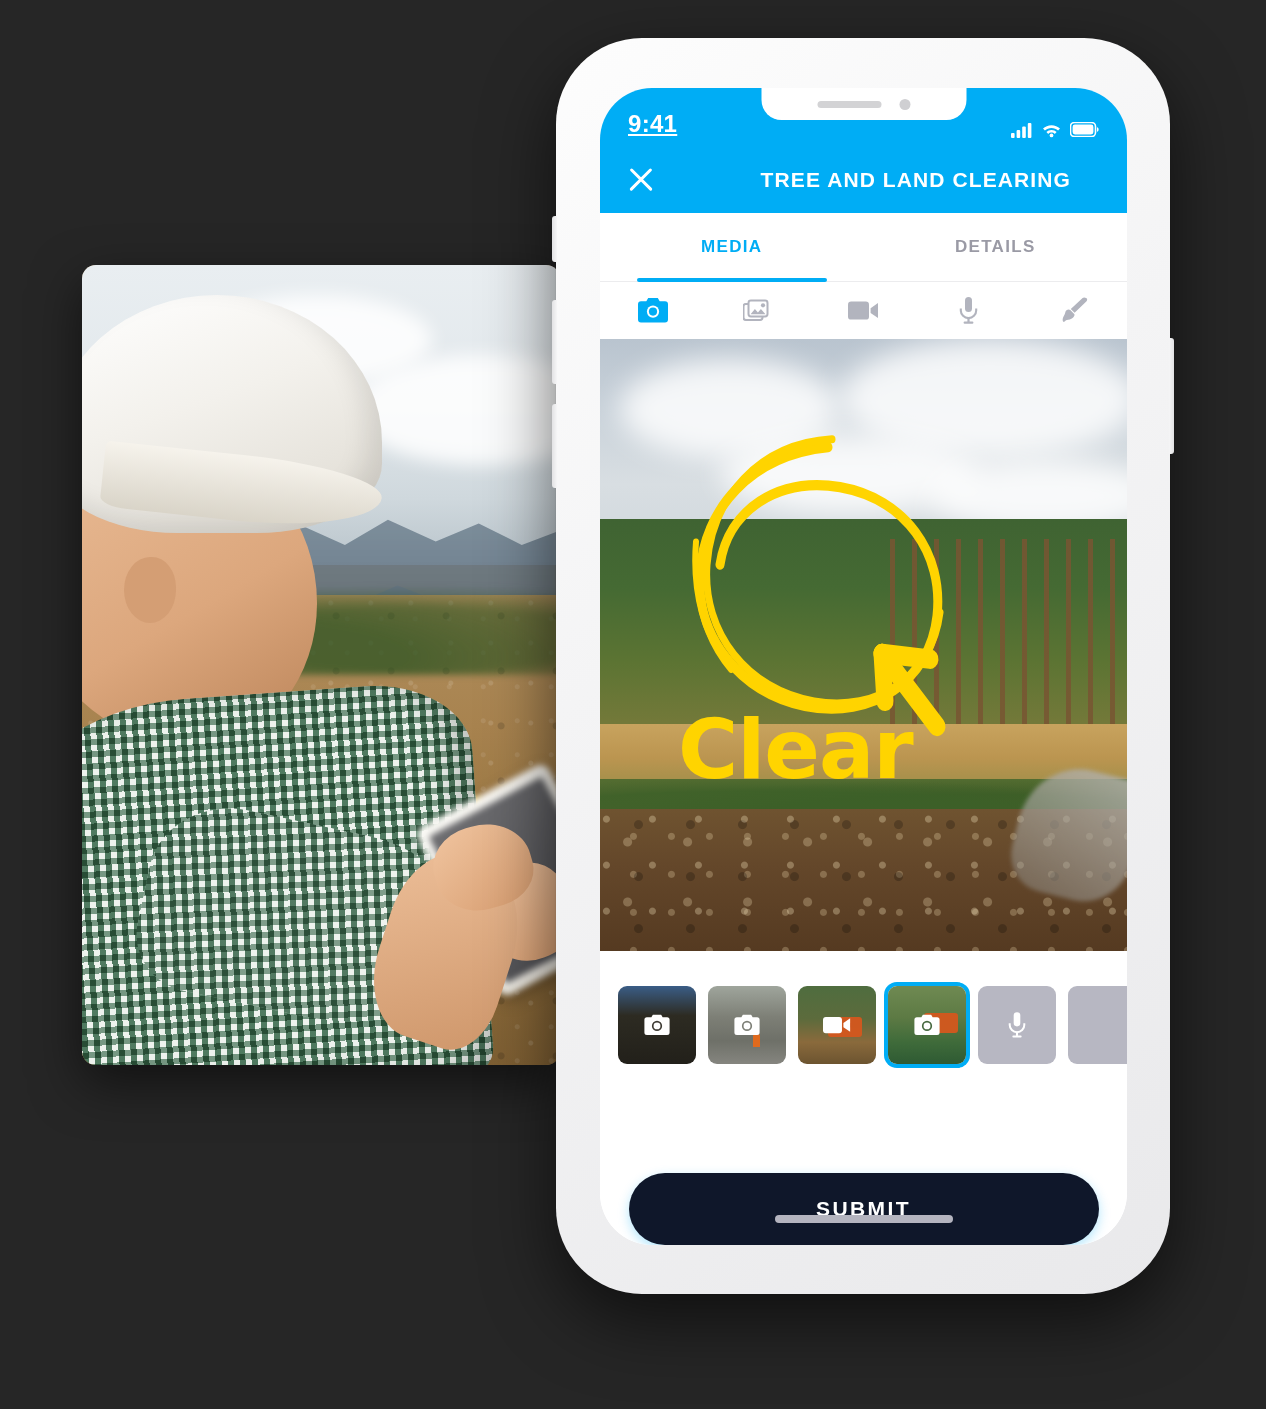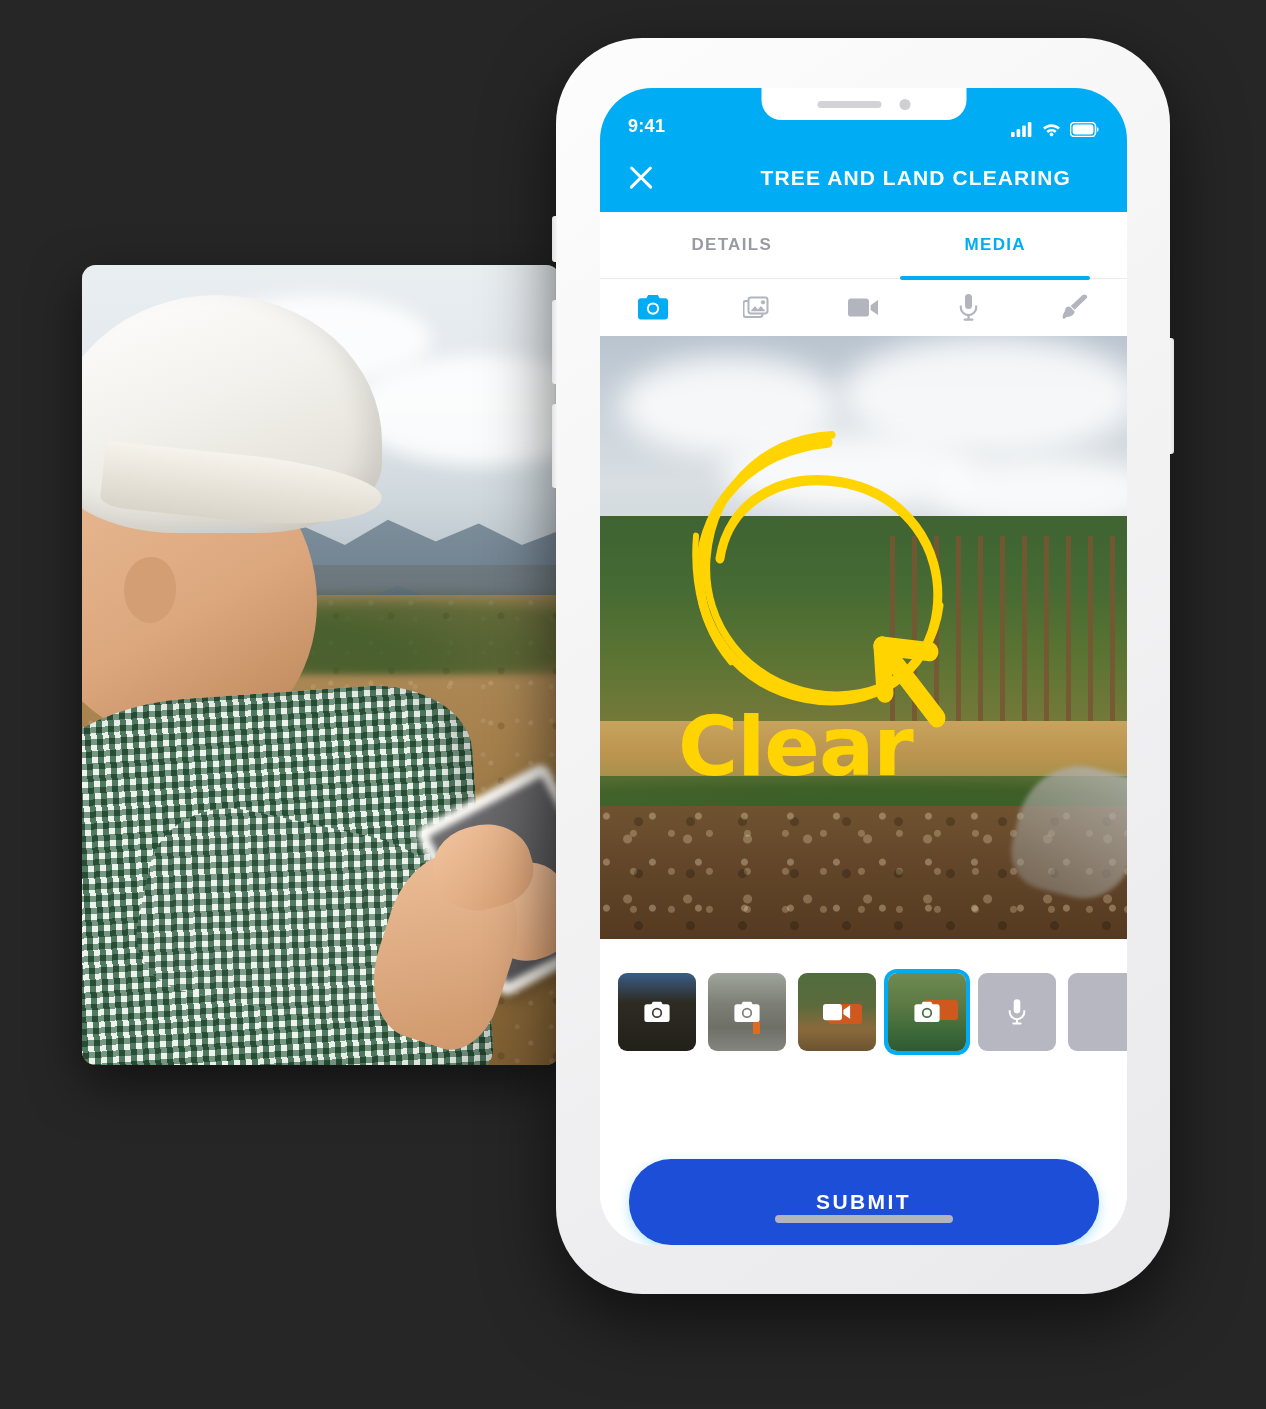--- a/index.html
+++ b/index.html
@@ -195,21 +195,21 @@
     position:absolute;left:44px;top:50px;width:527px;height:1157px;
     border-radius:52px;overflow:hidden;background:#ffffff;
   }
 
   
   .statusbar{
     position:relative;height:62px;background:#00ADF5;
     display:flex;align-items:flex-end;justify-content:space-between;
     padding:0 28px 8px 28px;box-sizing:border-box;color:#fff;
   }
-  .clock{font-size:18px;font-weight:700;letter-spacing:.3px;}
+  .clock{font-size:24px;font-weight:700;letter-spacing:.3px;text-decoration:underline;}
   .status-right{display:flex;align-items:center;gap:8px;}
   .notch{
     position:absolute;left:50%;transform:translateX(-50%);top:0;
     width:205px;height:32px;background:#ffffff;
     border-radius:0 0 20px 20px;
     display:flex;align-items:center;justify-content:center;gap:18px;
   }
   .speaker{width:64px;height:7px;background:#d3d3d5;border-radius:4px;}
   .cam-dot{width:11px;height:11px;background:#cfcfd2;border-radius:50%;}
 
@@ -337,21 +337,21 @@
   .t4{background:linear-gradient(180deg,#6f8a52 0%,#5d7a44 40%,#3f6b3a 72%,#2e5a33 100%);}
   .t-cone{position:absolute;left:58%;top:62%;width:7px;height:13px;background:#e06a1e;border-radius:2px 2px 0 0;}
   .t-mach{position:absolute;left:38%;top:40%;width:34px;height:20px;background:#d4571e;border-radius:3px;opacity:.95;}
 
   
   .submit-wrap{
     flex:1;background:#fff;display:flex;align-items:flex-start;
     justify-content:center;padding-top:74px;box-sizing:border-box;
   }
   .submit-btn{
-    width:470px;height:86px;background:#1d4ed8;border:none;
+    width:470px;height:72px;background:#0f172a;border:none;
     border-radius:42px;color:#fff;font-size:21px;font-weight:700;
     letter-spacing:2.4px;cursor:pointer;
     font-family:"Liberation Sans", sans-serif;
     box-shadow:0 4px 12px rgba(0,173,245,.30);
   }
   .home-ind{
     position:absolute;left:50%;transform:translateX(-50%);bottom:22px;
     width:178px;height:8px;background:#b4b4bf;border-radius:5px;
   }
   .screen-body{display:flex;flex-direction:column;height:100%;}
@@ -424,22 +424,22 @@
         </svg>
       </div>
     </div>
 
     <div class="navbar">
       <div class="close-x"></div>
       <div class="nav-title">TREE AND LAND CLEARING</div>
     </div>
 
     <div class="tabs">
+      <div class="tab active">MEDIA</div>
       <div class="tab">DETAILS</div>
-      <div class="tab active">MEDIA</div>
     </div>
 
     <div class="mediabar">
       <div class="mb-item">
         <svg width="30" height="25" viewBox="0 0 30 25">
           <path d="M10.2 0h9.6l1.9 3.2H27a3 3 0 0 1 3 3v15.3a3 3 0 0 1-3 3H3a3 3 0 0 1-3-3V6.2a3 3 0 0 1 3-3h5.3L10.2 0z" fill="#00ADF5"></path>
           <circle cx="15" cy="13.6" r="6.1" fill="#fff"></circle>
           <circle cx="15" cy="13.6" r="4.1" fill="#00ADF5"></circle>
         </svg>
       </div>

